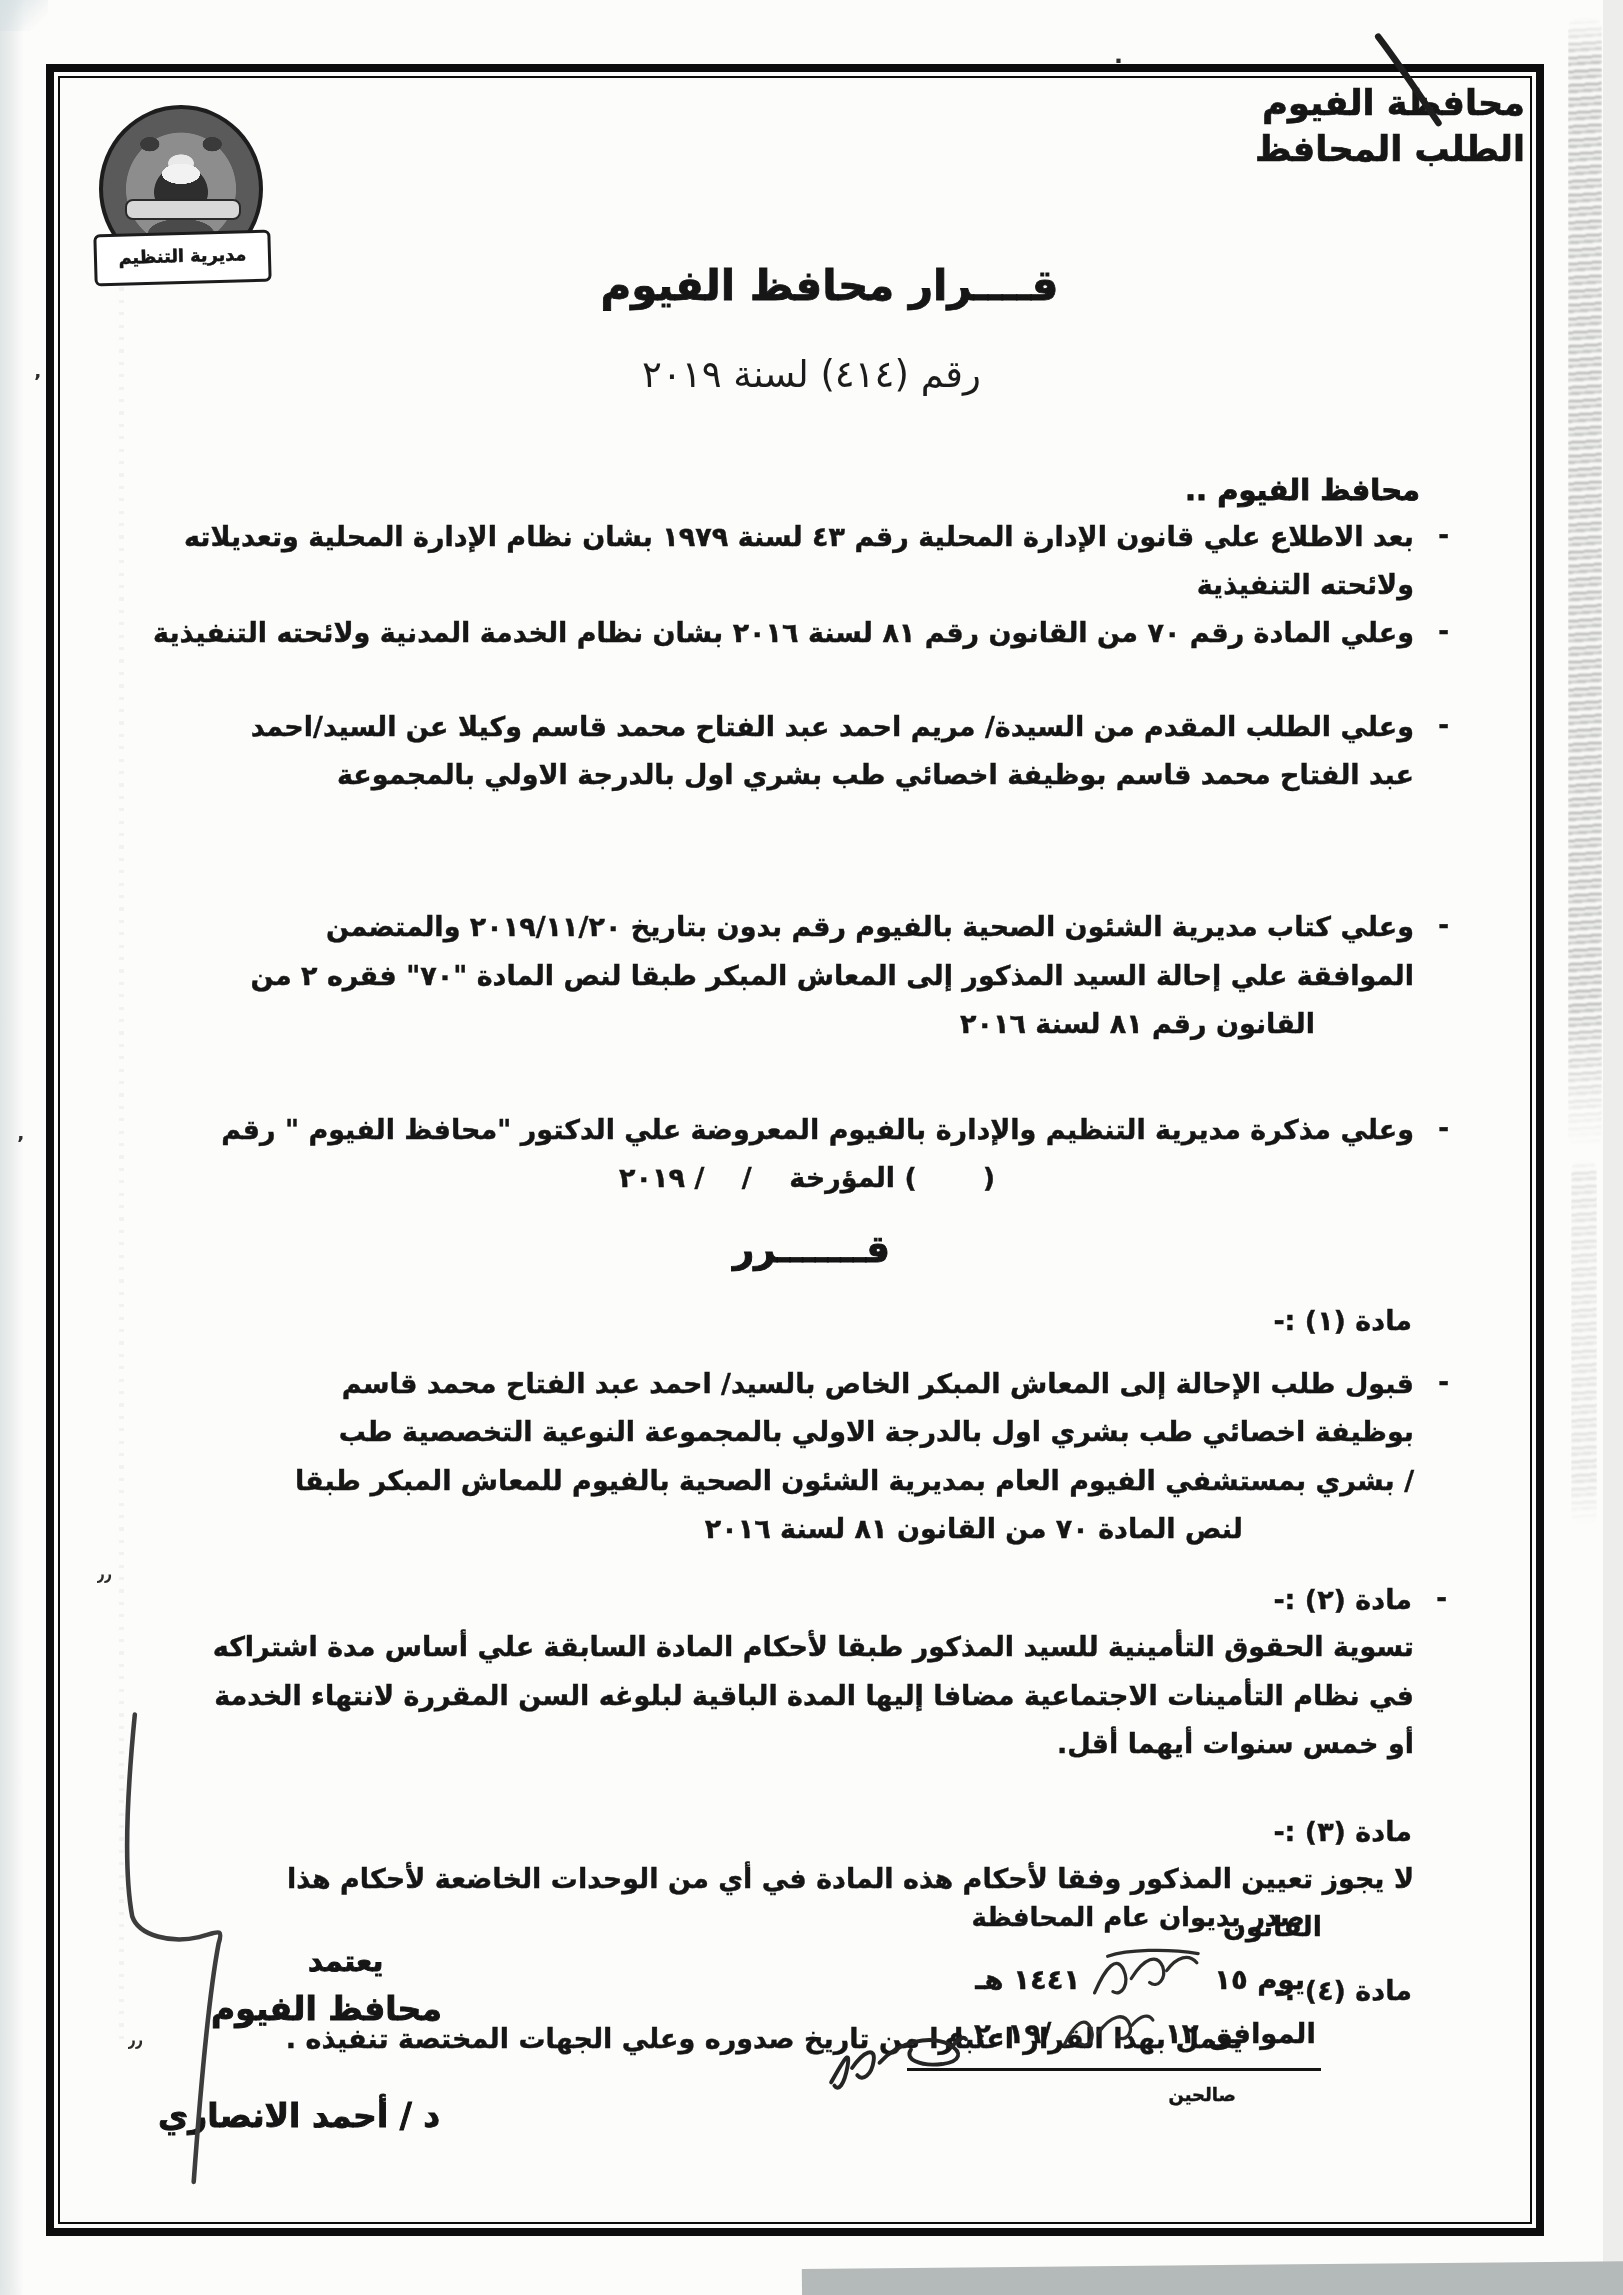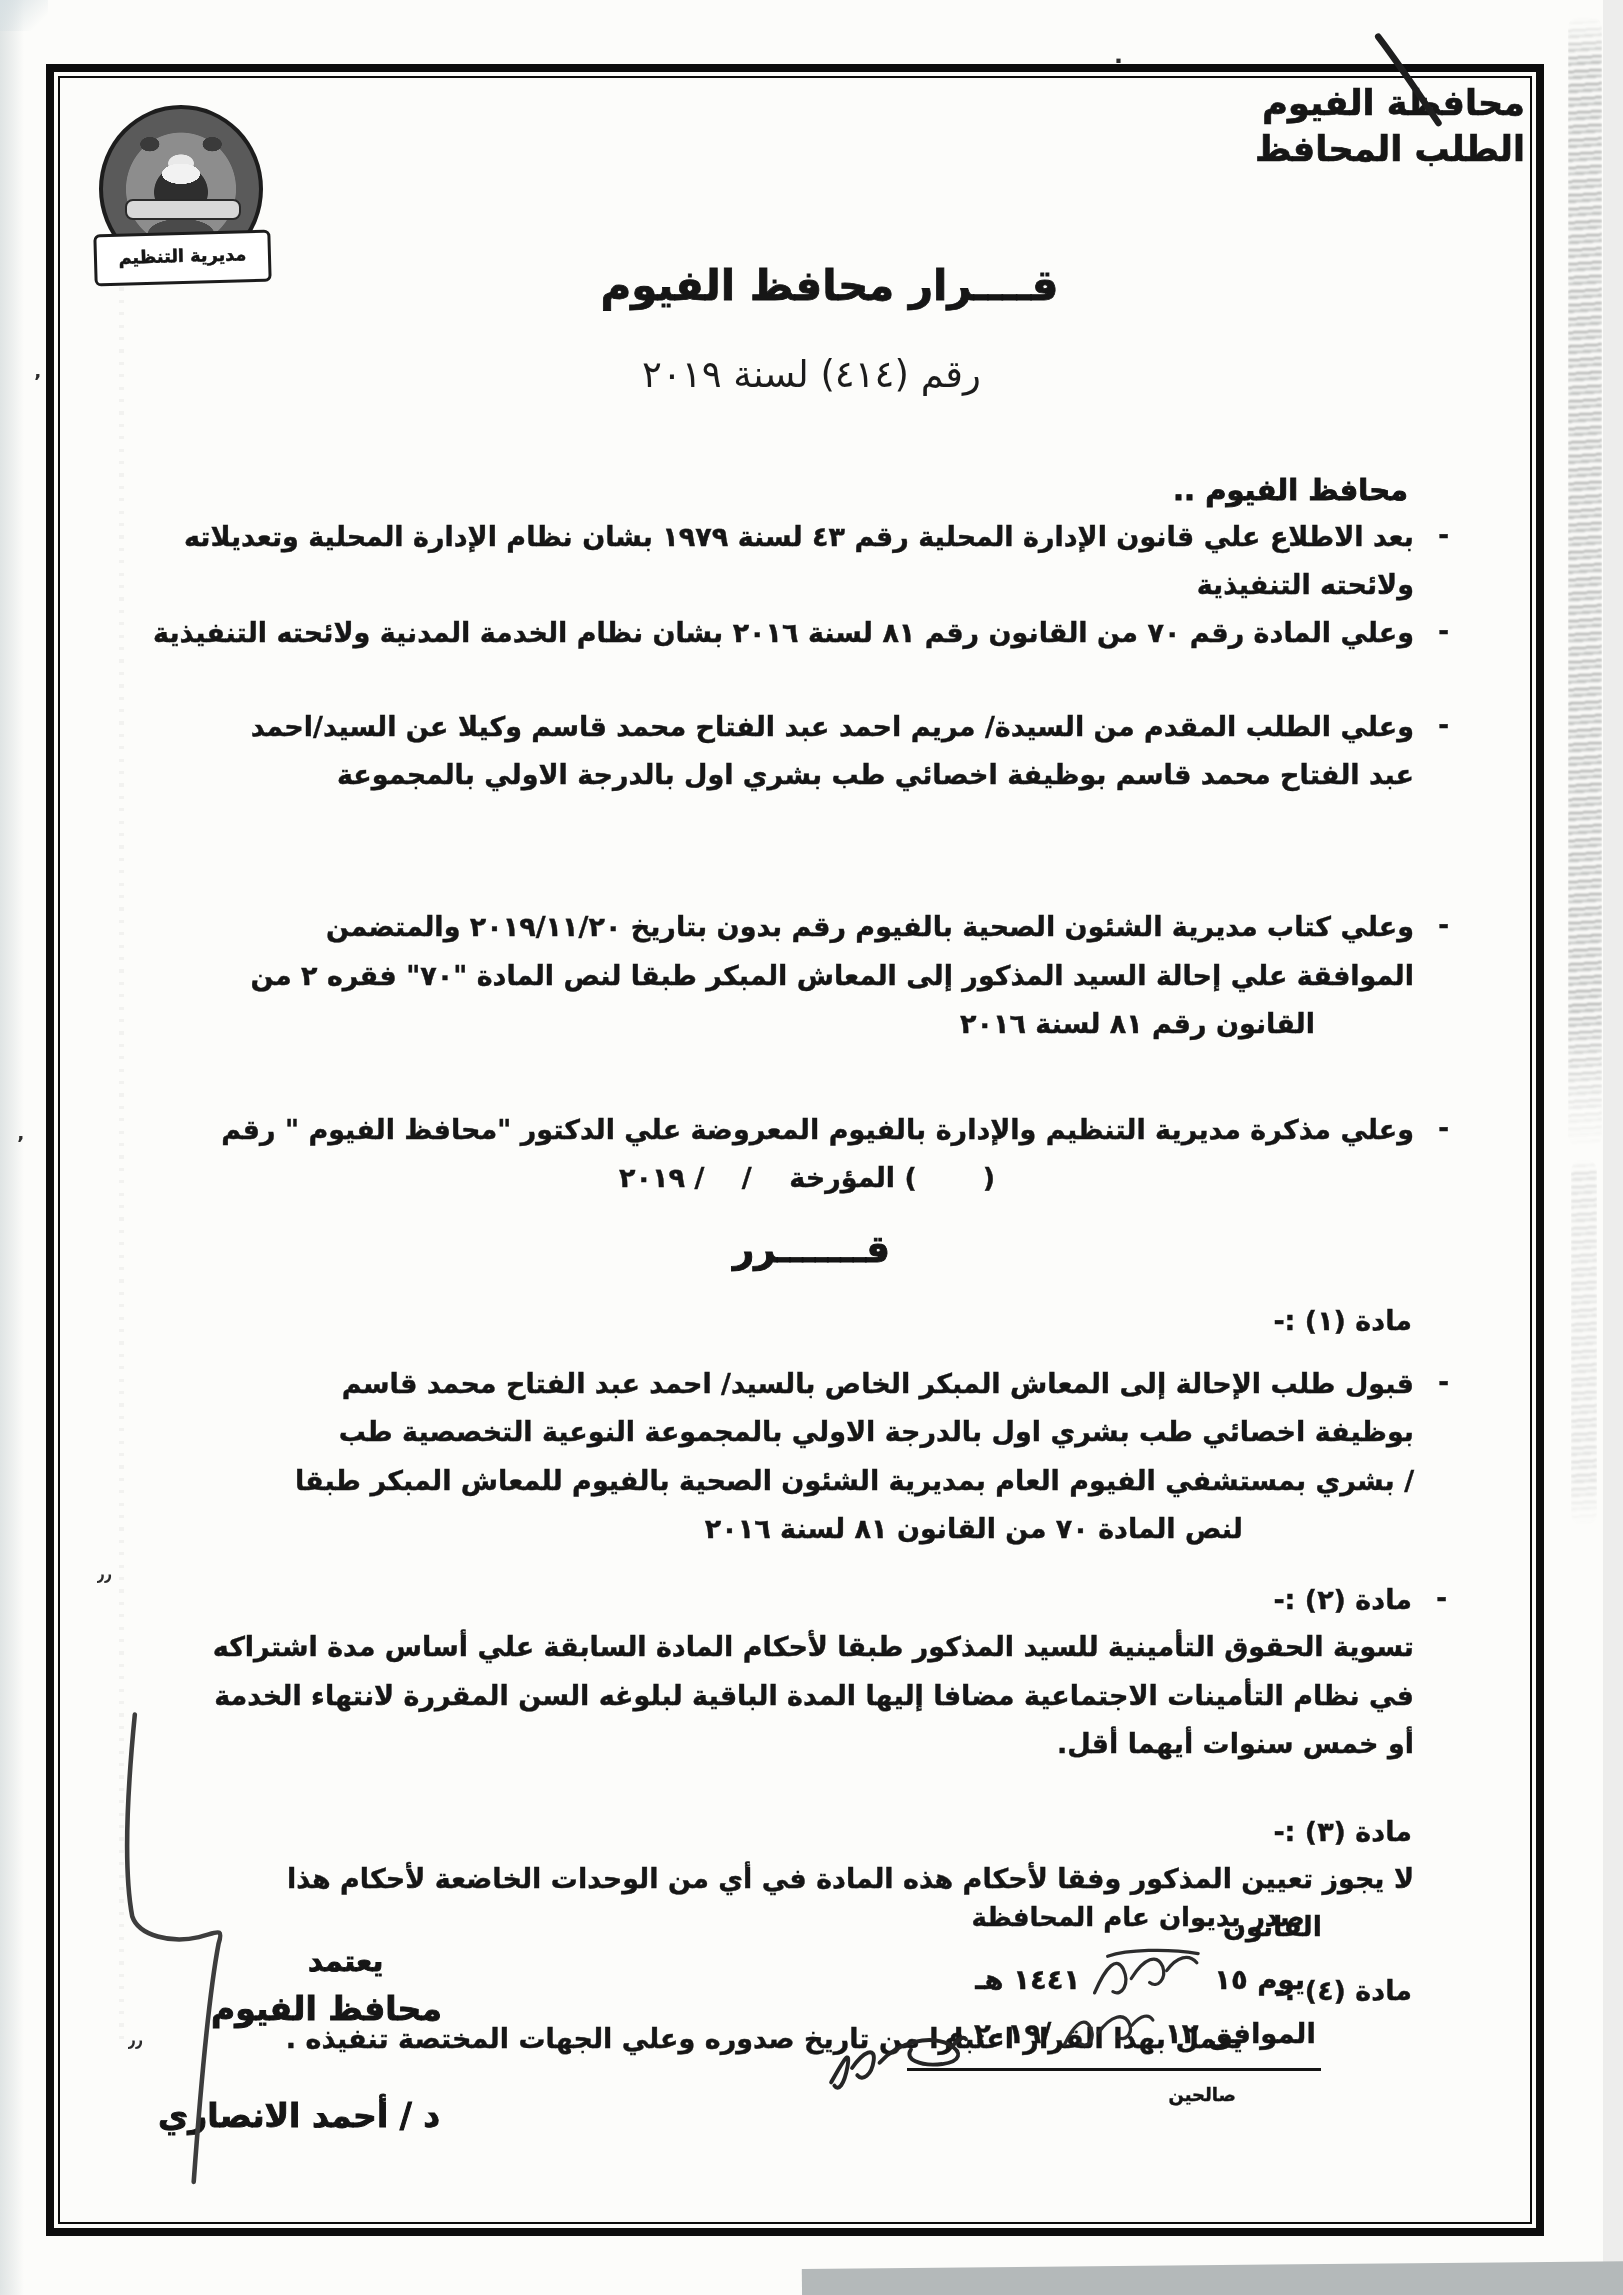--- a/index.html
+++ b/index.html
@@ -96,21 +96,21 @@
 
   <div class="logo-circle">
     <div class="logo-eagle"></div>
     <div class="logo-band"></div>
   </div>
   <div class="logo-label">مديرية التنظيم والإدارة</div>
 
   <div class="t title-line" style="top:261px;">قــــرار محافظ الفيوم</div>
   <div class="t subtitle-line" style="top:353px;color:#1c1c1c;">رقم (٤١٤) لسنة ٢٠١٩</div>
 
-  <div class="t salutation" style="top:473px;right:215px;">محافظ الفيوم ..</div>
+  <div class="t salutation" style="top:473px;right:203px;">محافظ الفيوم ..</div>
 
   <div class="t body-line" style="top:521px;right:209px;">
     <span class="dash">-</span>
     <span>بعد الاطلاع علي قانون الإدارة المحلية رقم ٤٣ لسنة ١٩٧٩ بشان نظام الإدارة المحلية وتعديلاته</span>
   </div>
   <div class="t body-line" style="top:569px;right:209px;">ولائحته التنفيذية</div>
 
   <div class="t body-line" style="top:617px;right:209px;">
     <span class="dash">-</span>
     <span>وعلي المادة رقم ٧٠ من القانون رقم ٨١ لسنة ٢٠١٦ بشان نظام الخدمة المدنية ولائحته التنفيذية</span>

